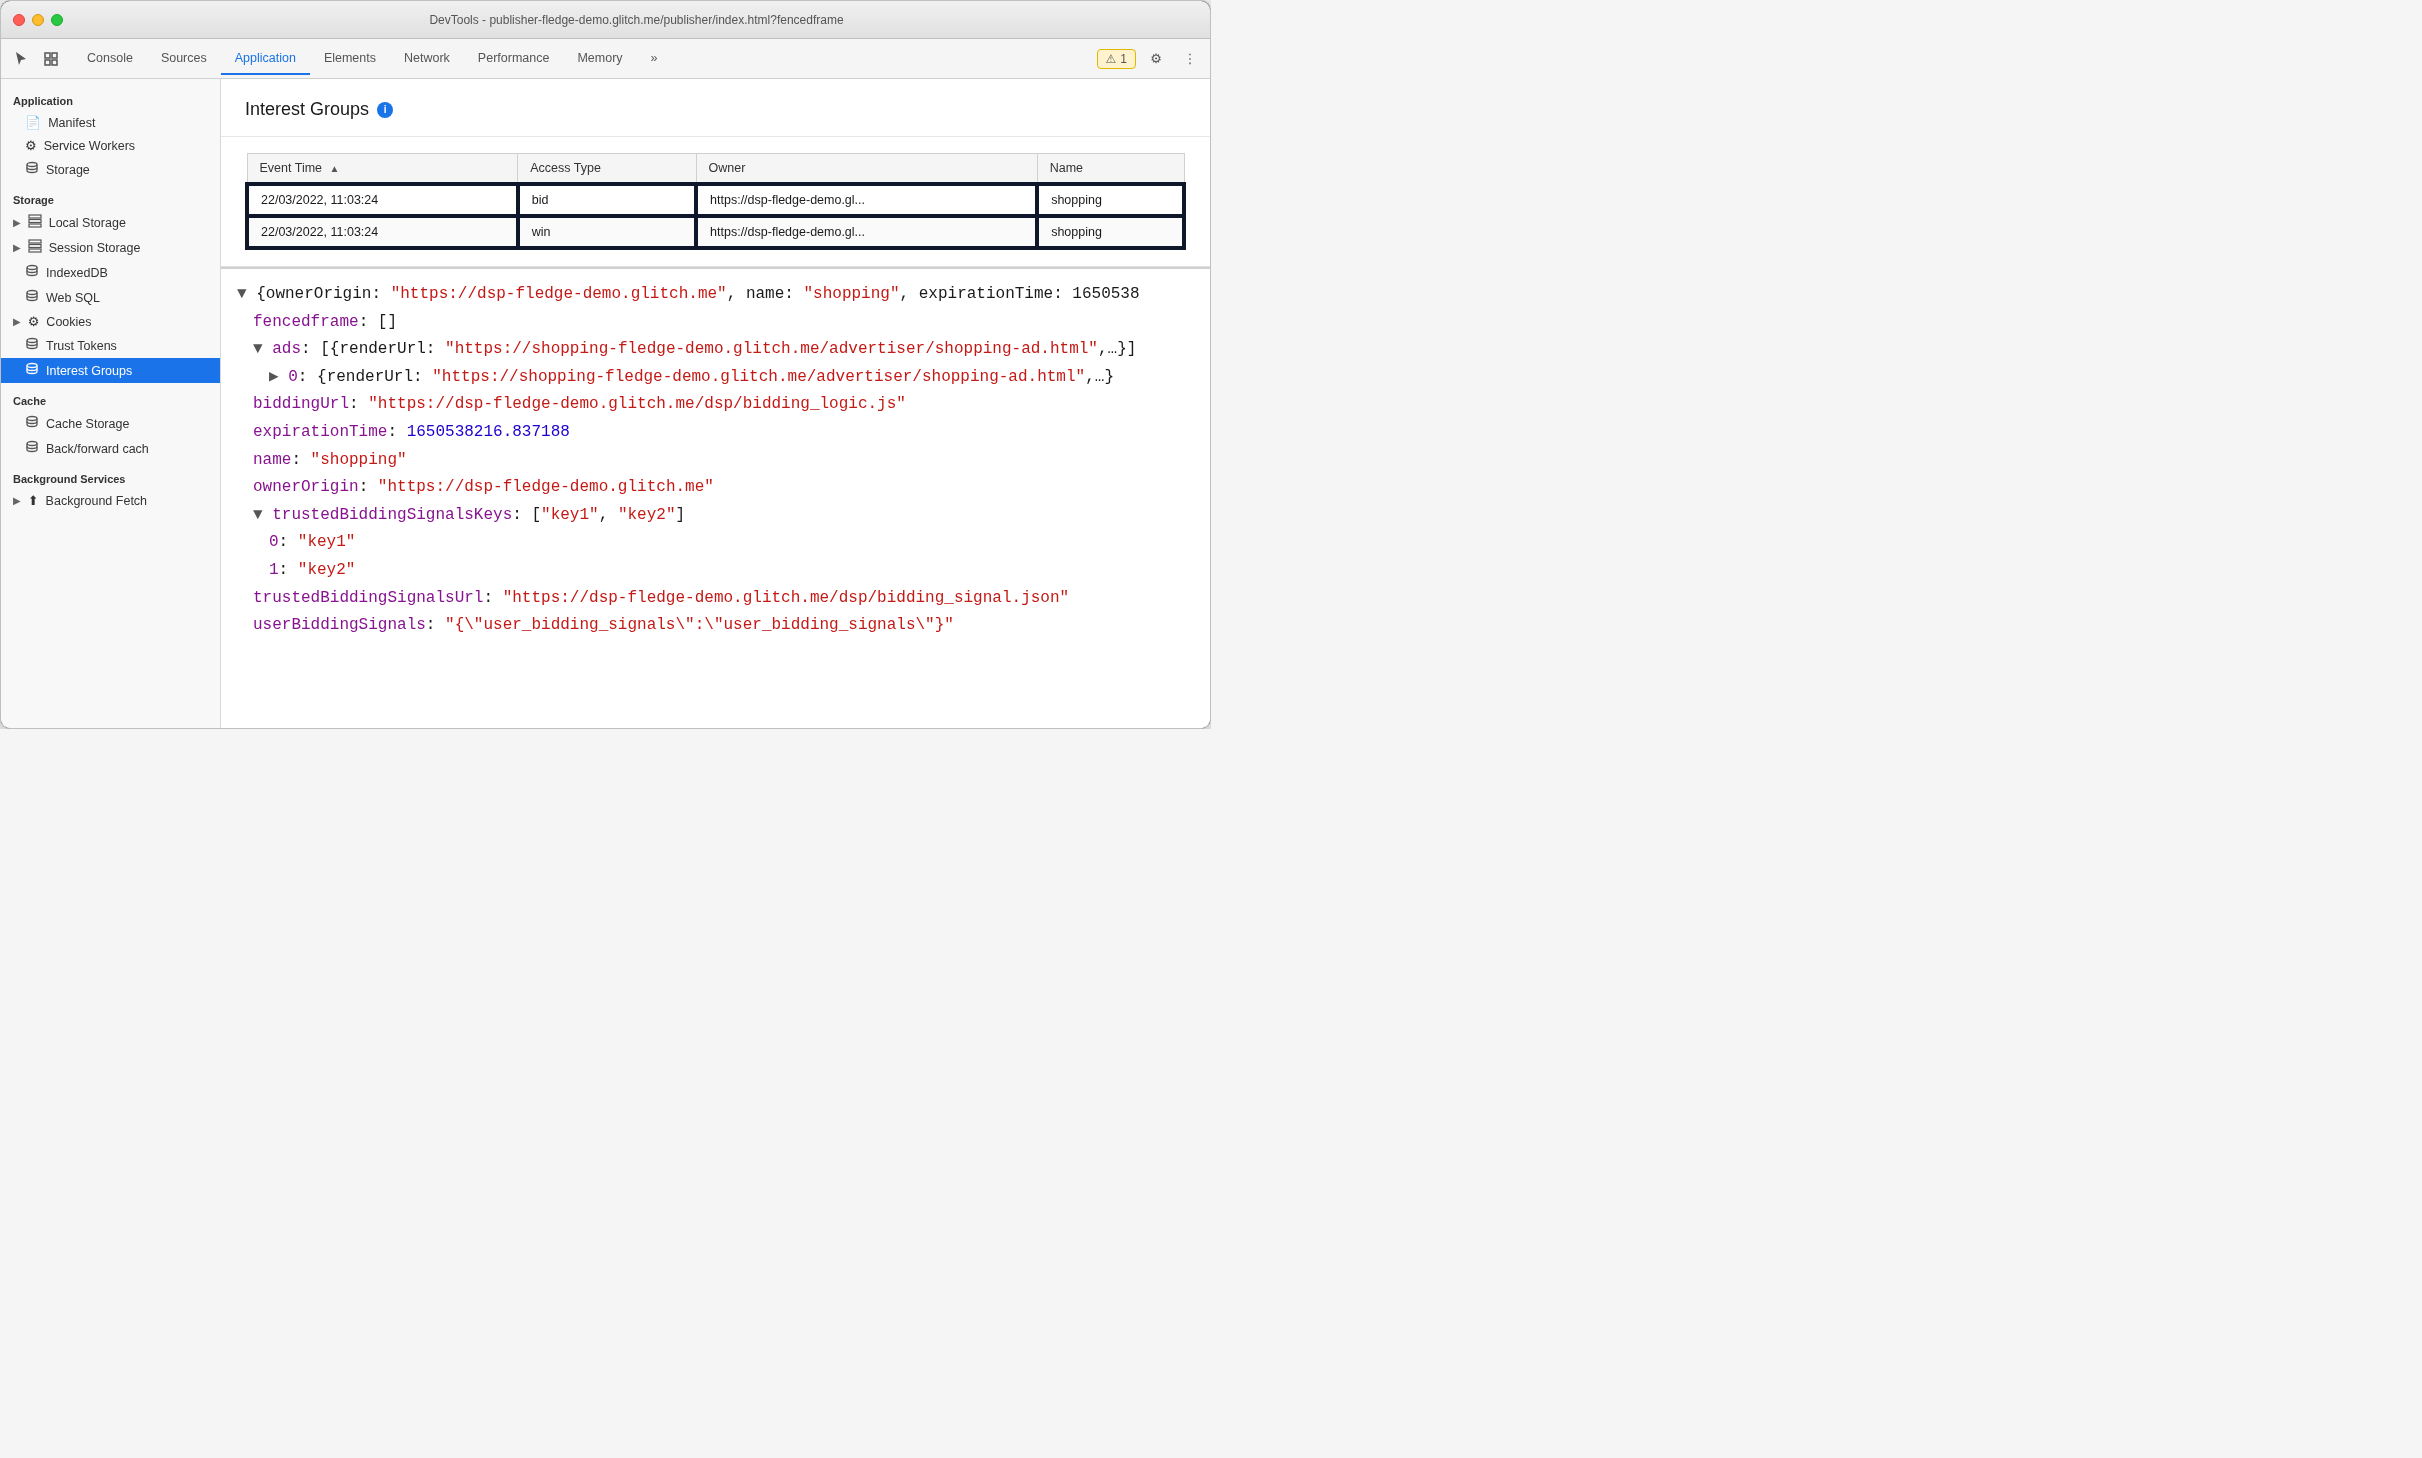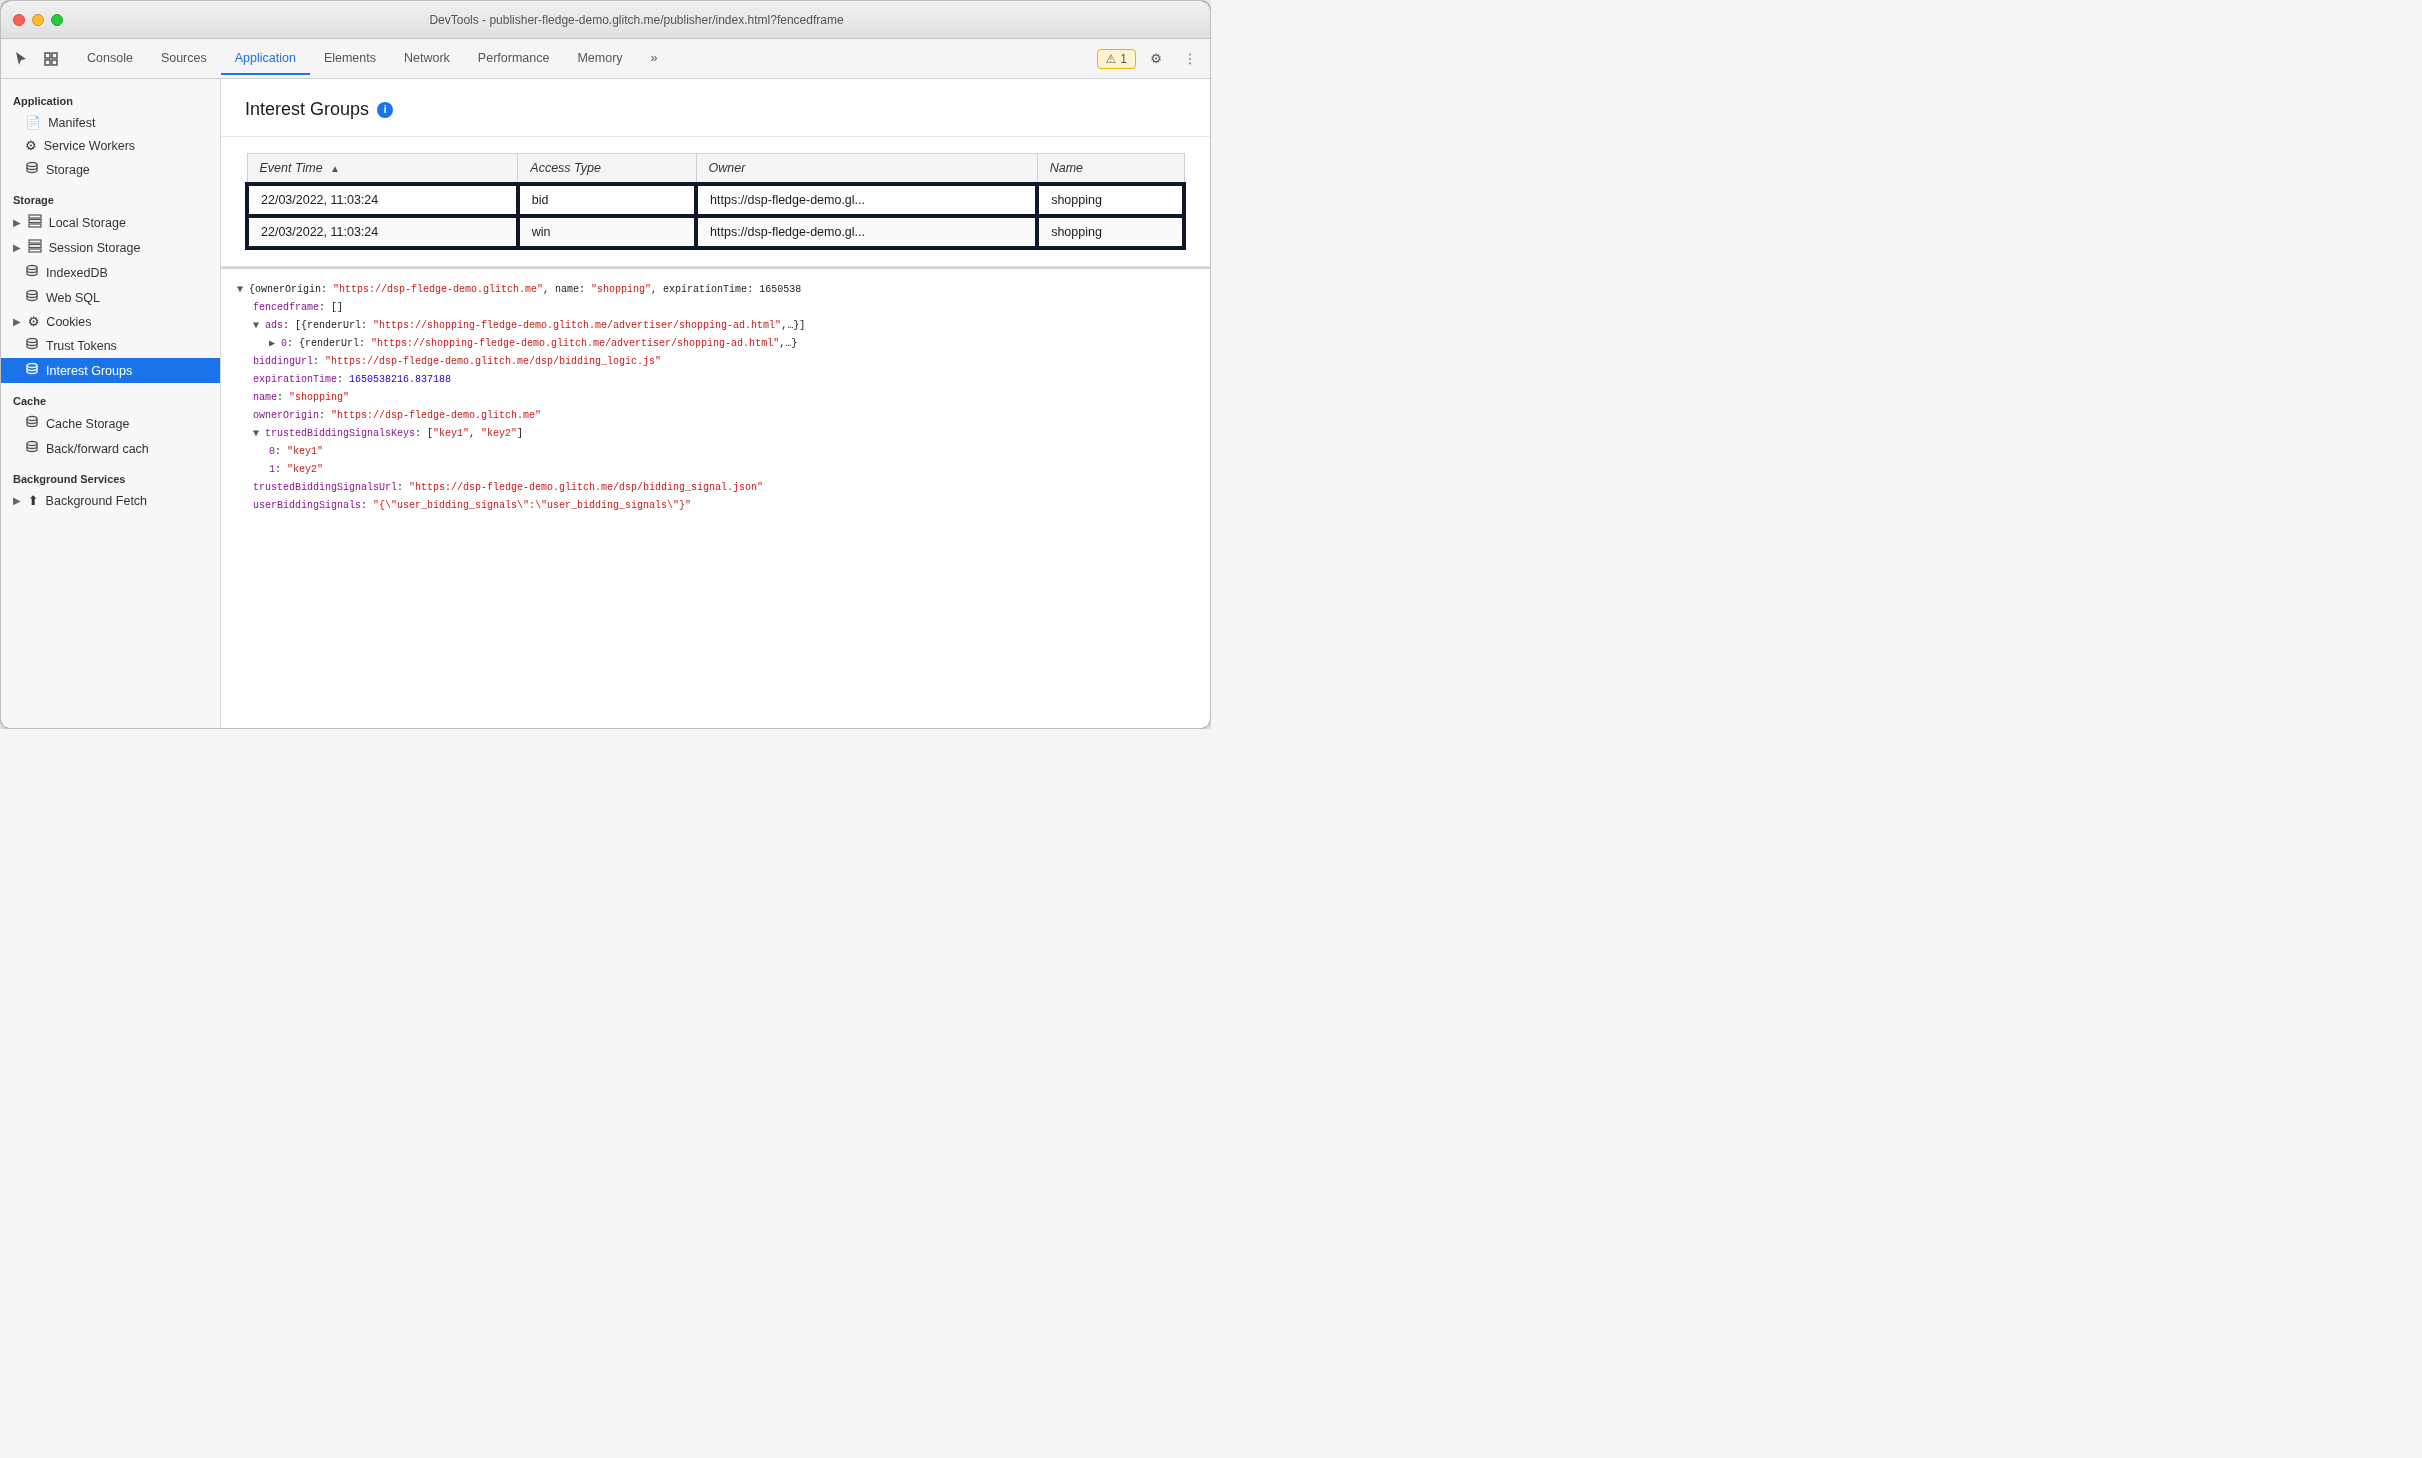--- a/index.html
+++ b/index.html
@@ -255,21 +255,20 @@
     }
 
     .data-table th {
       background: #f5f5f5;
       border: 1px solid #d0d0d0;
       padding: 7px 12px;
       text-align: left;
       font-weight: 500;
       color: #333;
       white-space: nowrap;
-      font-style: italic;
     }
 
     .data-table th .sort-arrow {
       margin-left: 4px;
       color: #555;
       font-size: 10px;
     }
 
     .data-table td {
       border: 4px solid #0f172a;
@@ -279,21 +278,21 @@
 
     .data-table tr:nth-child(even) td { background: #fafafa; }
 
     
     .detail-panel {
       flex: 1;
       overflow-y: auto;
       padding: 12px 16px;
       background: #fff;
       font-family: "Menlo", "Monaco", "Courier New", monospace;
-      font-size: 10px;
+      font-size: 16px;
       line-height: 1.6;
       border-top: 2px solid #d0d0d0;
     }
 
     .code-line {
       white-space: pre;
       padding: 1px 0;
     }
     .plain { color: #1a1a1a; }
     .indent1 { padding-left: 16px; }

